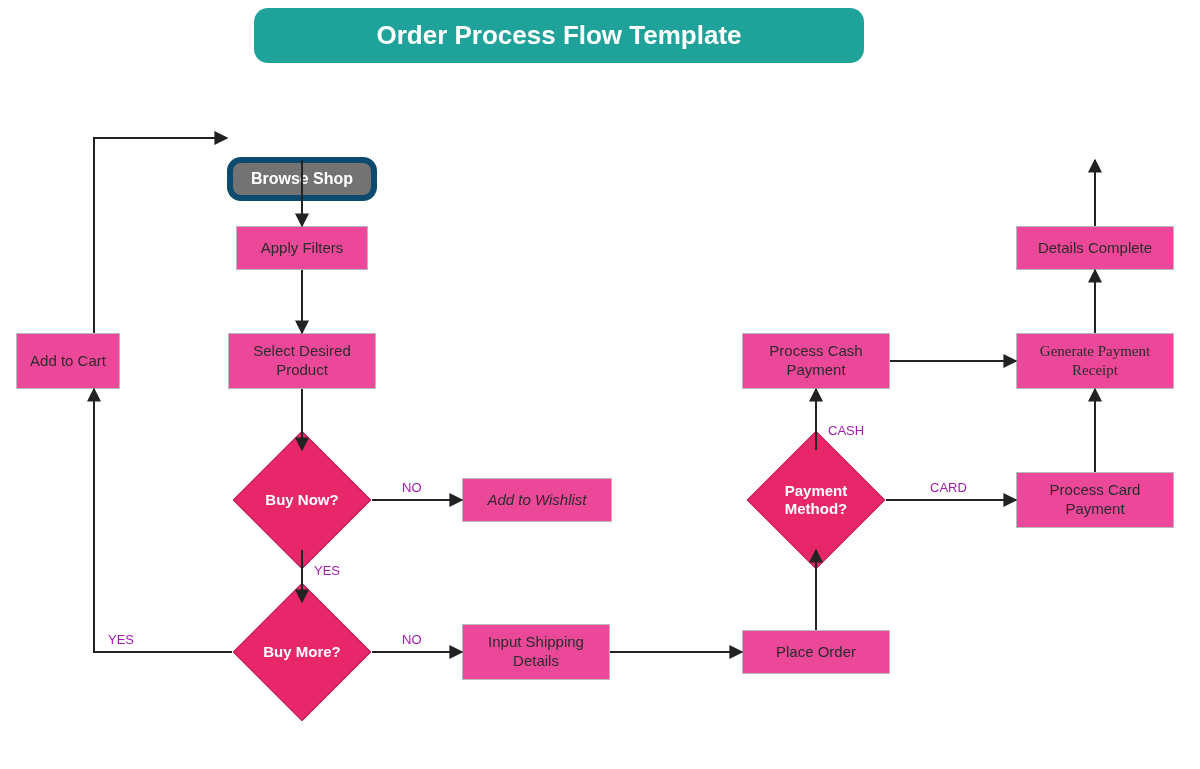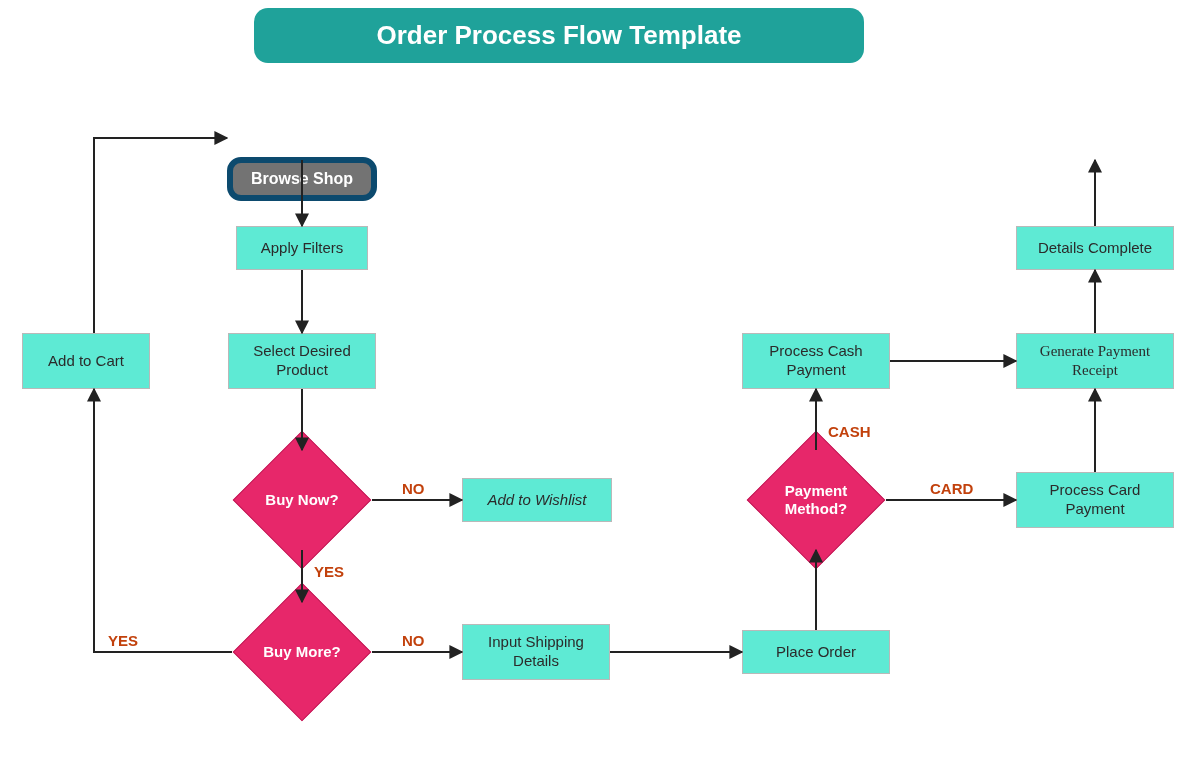--- a/index.html
+++ b/index.html
@@ -33,21 +33,21 @@
     display: flex;
     align-items: center;
     justify-content: center;
     border: 6px solid #0c4a6e;
     box-sizing: border-box;
     text-align: center;
     margin-top: 41px;
   }
   .process {
     position: absolute;
-    background: #5eead4;
+    background: #ec4899;
     color: #2b2b2b;
     font-size: 15px;
     border: 1px solid #b9b9b9;
     display: flex;
     align-items: center;
     justify-content: center;
     text-align: center;
     box-sizing: border-box;
     padding: 4px 8px;
     line-height: 1.25;
@@ -76,23 +76,23 @@
     justify-content: center;
     color: #fff;
     font-weight: 700;
     font-size: 15px;
     text-align: center;
     padding: 0 18px;
     line-height: 1.2;
   }
   .edge-label {
     position: absolute;
-    font-weight: 700;
-    font-size: 15px;
-    color: #c2410c;
+    font-weight: 400;
+    font-size: 13px;
+    color: #a21caf;
   }
   svg.arrows {
     position: absolute;
     left: 0;
     top: 0;
     width: 1200px;
     height: 769px;
     pointer-events: none;
   }
   .arrow-line {
@@ -120,21 +120,21 @@
   </div>
 
   <div class="process" style="left:228px; top:333px; width:148px; height:56px;">
     <span>Select Desired Product</span>
   </div>
 
   <div class="process" style="left:462px; top:478px; width:150px; height:44px;font-style:italic;">
     <span>Add to Wishlist</span>
   </div>
 
-  <div class="process" style="left:22px; top:333px; width:128px; height:56px;">
+  <div class="process" style="left:16px; top:333px; width:104px; height:56px;">
     <span>Add to Cart</span>
   </div>
 
   <div class="process" style="left:462px; top:624px; width:148px; height:56px;">
     <span>Input Shipping Details</span>
   </div>
 
   <div class="process" style="left:742px; top:630px; width:148px; height:44px;">
     <span>Place Order</span>
   </div>

